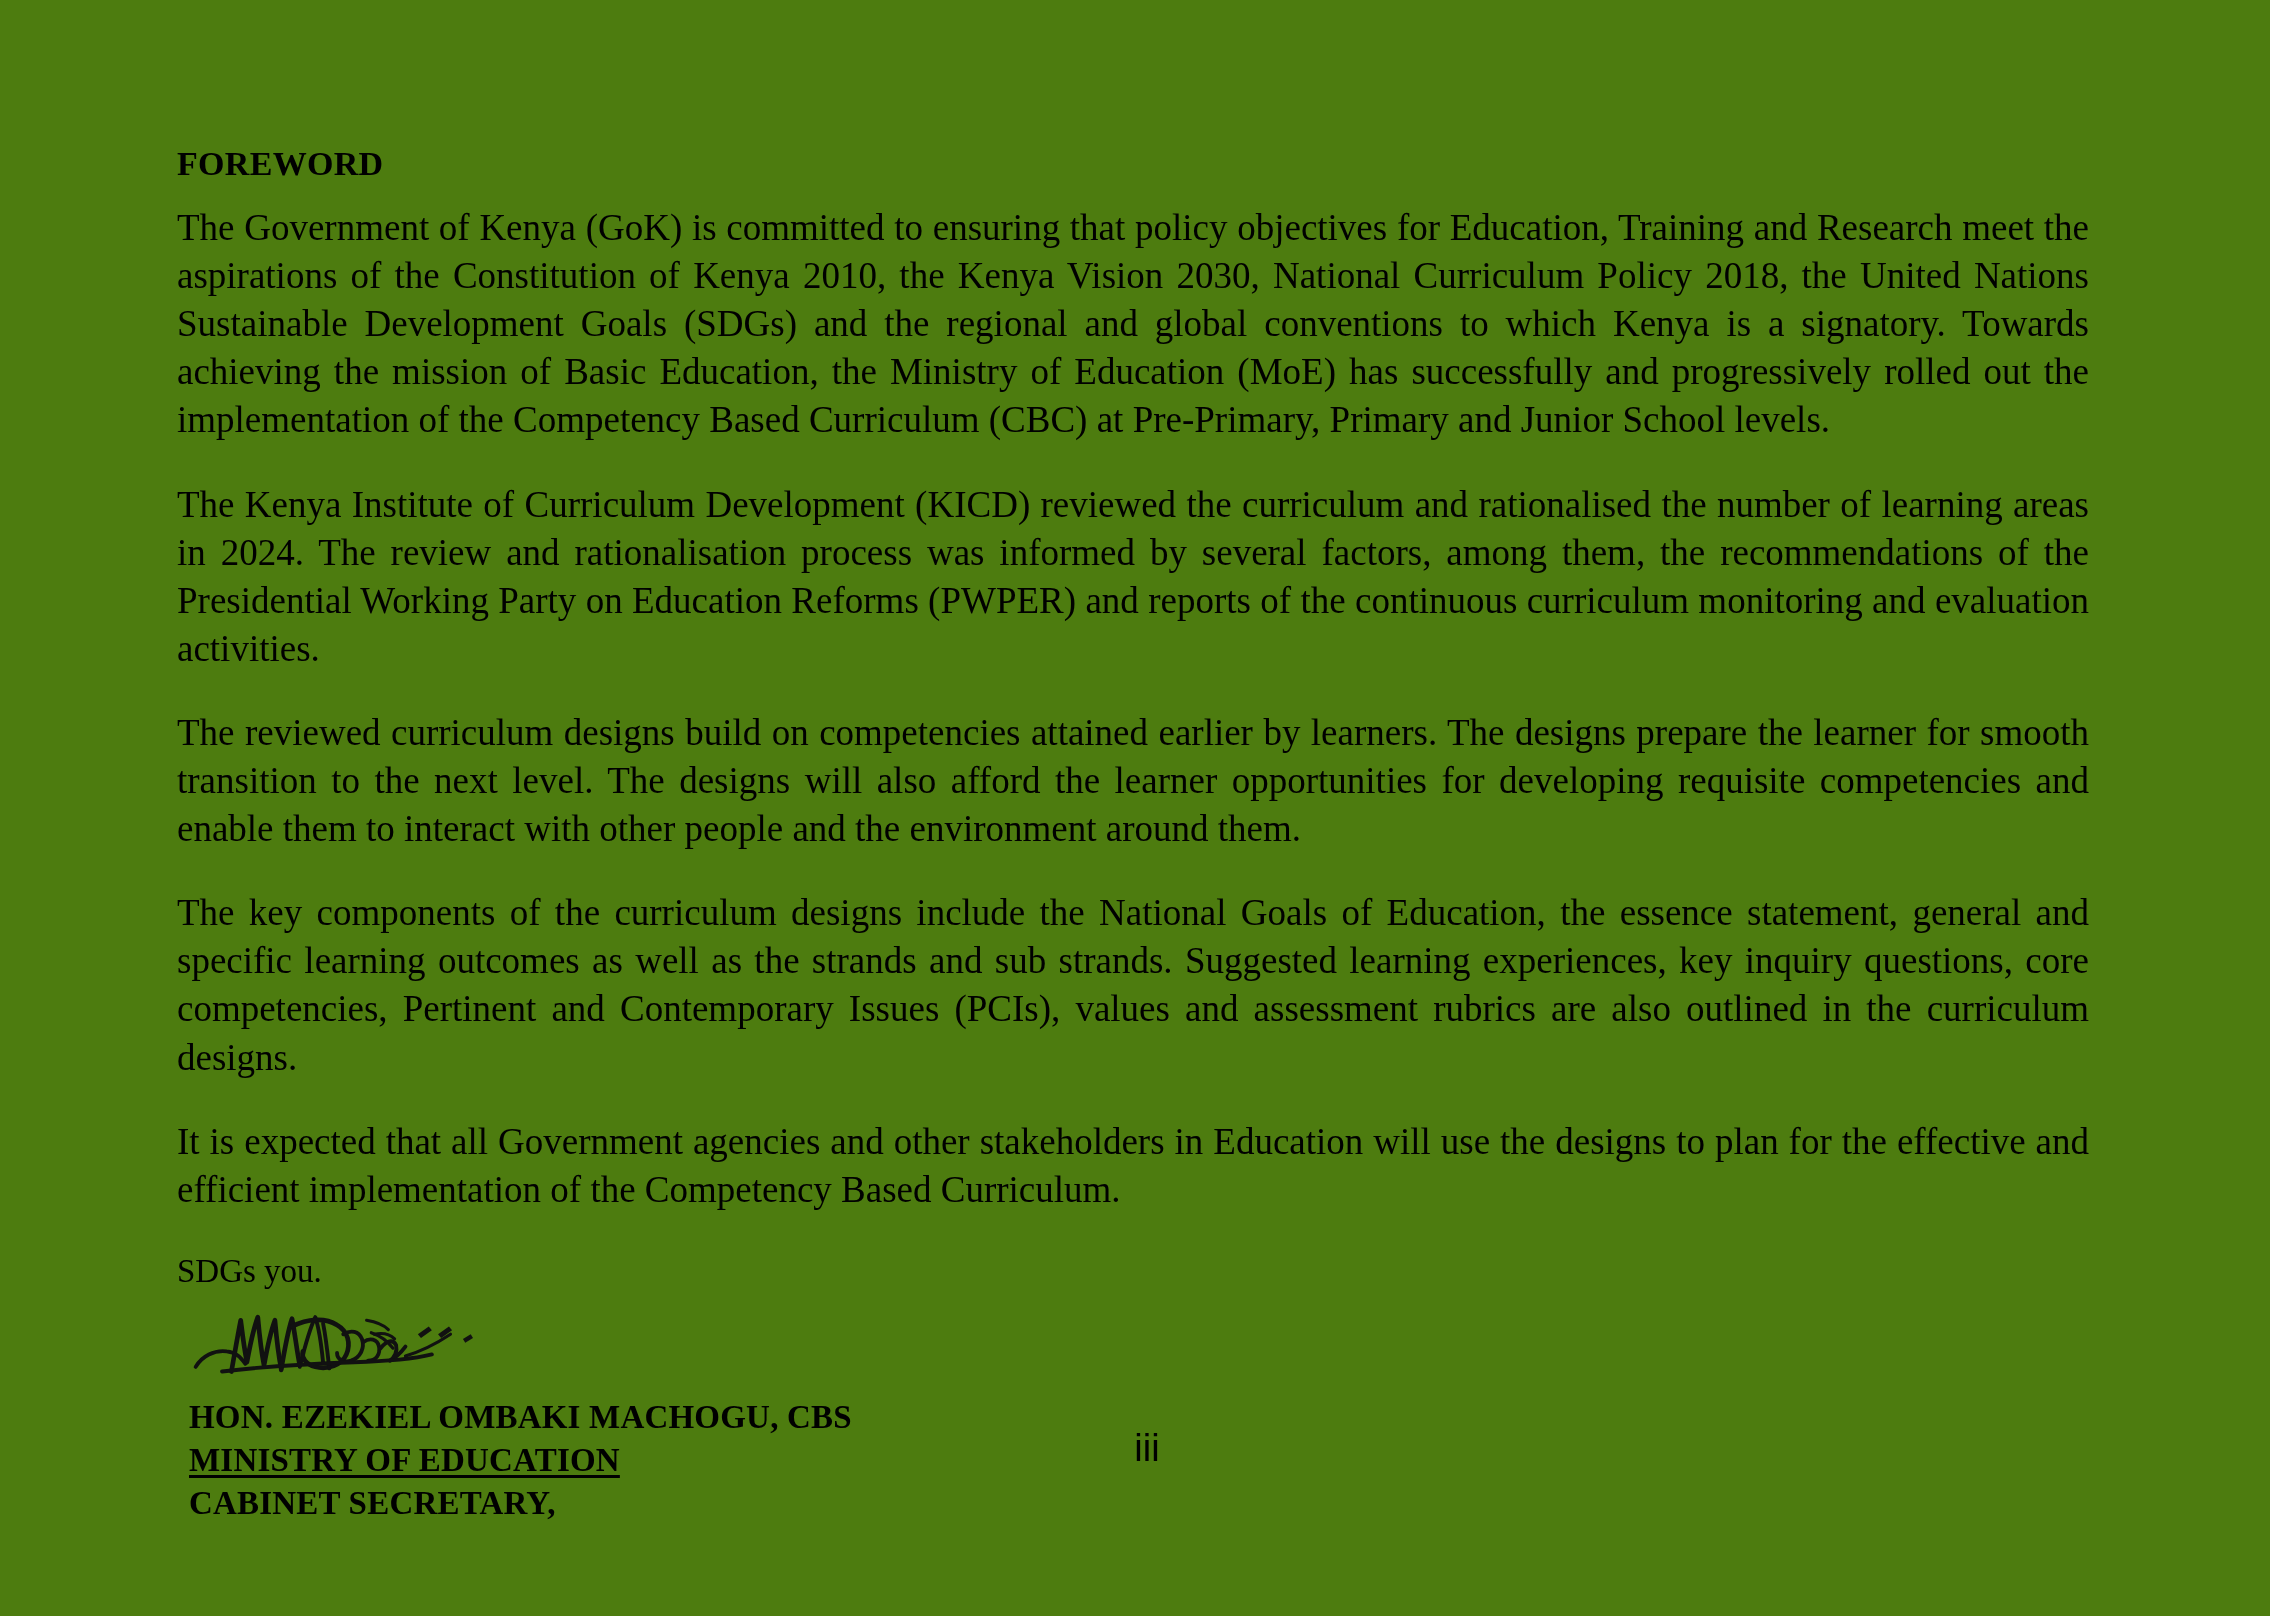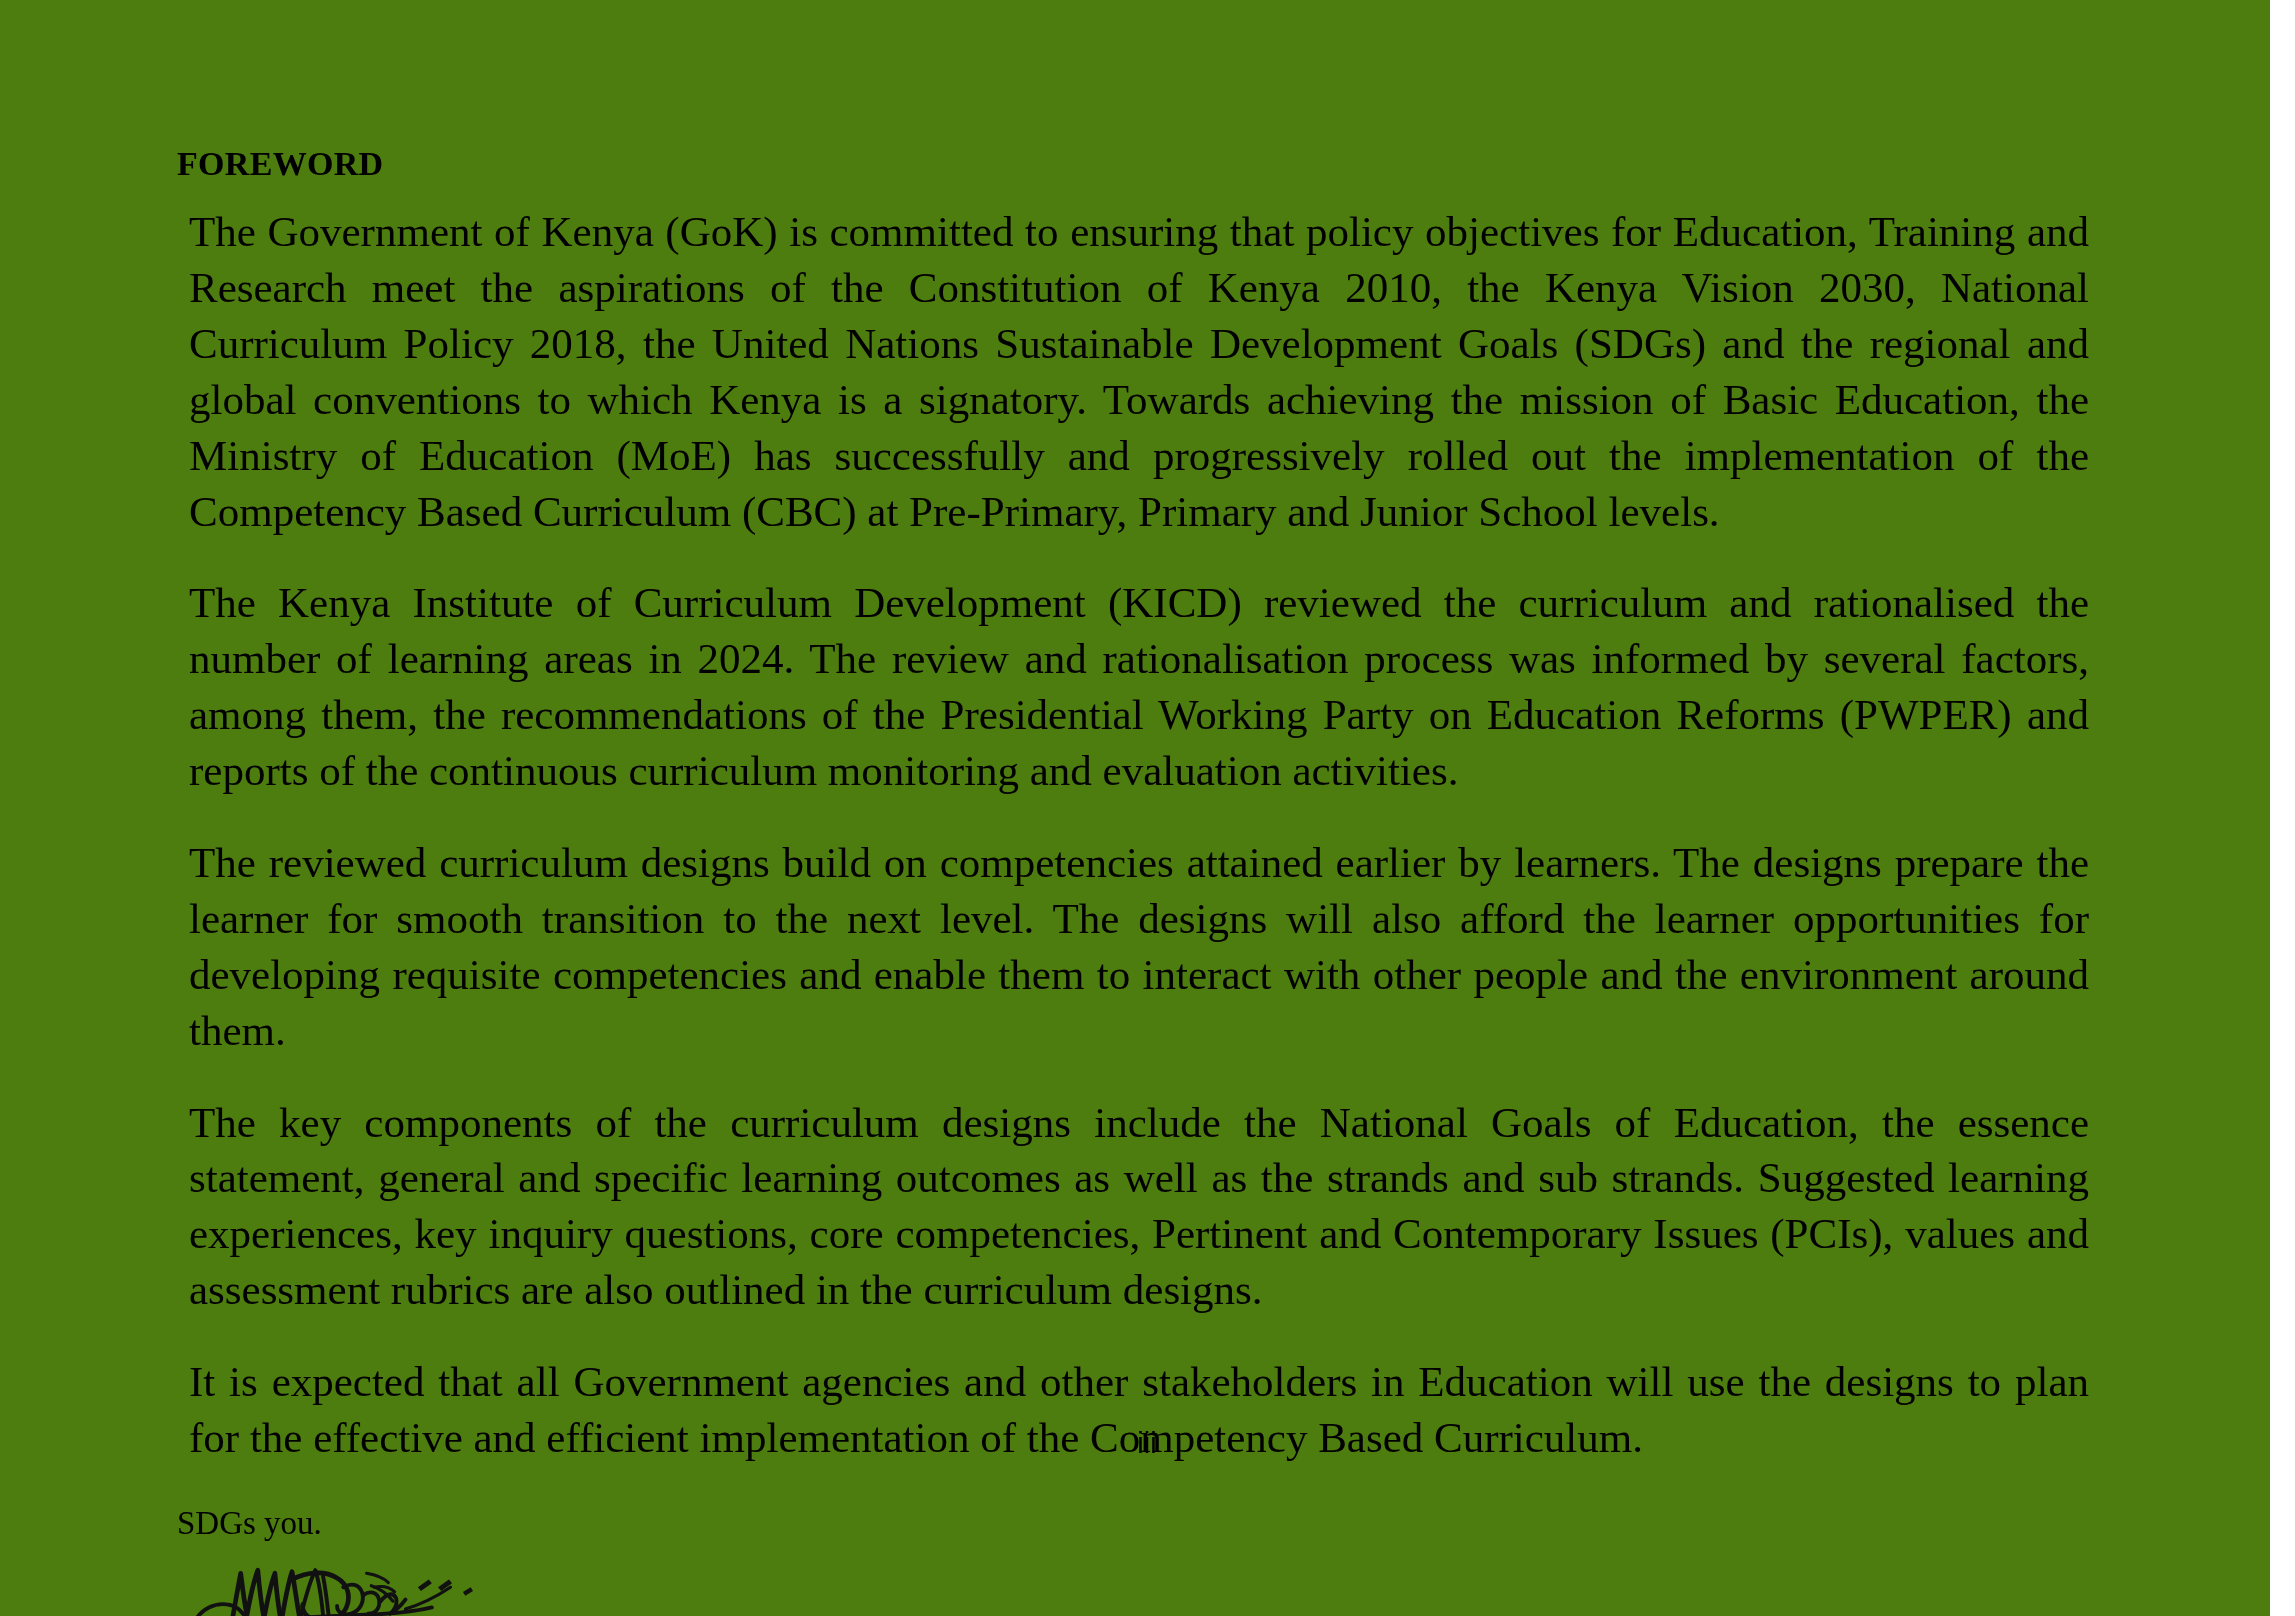--- a/index.html
+++ b/index.html
@@ -27,25 +27,25 @@
     width: 1912px;
   }
   .doc-heading {
     font-size: 34px;
     font-weight: bold;
     line-height: 1.18;
     letter-spacing: 0.3px;
     margin: 0 0 20px 0;
   }
   .para {
-    font-size: 43px;
+    font-size: 37px;
     line-height: 1.30;
     text-align: justify;
     text-justify: inter-word;
-    margin: 0 0 36px 12px;
+    margin: 0 0 36px 0;
     hyphens: none;
   }
   .para:last-of-type { margin-bottom: 0; }
   .thanks {
     font-size: 33px;
     line-height: 1.30;
     margin: 20px 0 0 0;
   }
   .signature-wrap {
     margin: 7.8px 0 4.7px 14px;
@@ -71,21 +71,21 @@
     text-underline-offset: 3.9px;
     display: inline-block;
   }
   .page-number {
     position: absolute;
     left: 0;
     right: 0;
     top: 1429px;
     text-align: center;
     font-family: "Liberation Sans", "DejaVu Sans", sans-serif;
-    font-size: 29px;
+    font-size: 38px;
     line-height: 1;
     color: #000000;
     margin-left: 24px;
   }
 </style>
 </head>
 <body>
 
 <div class="page">
 

